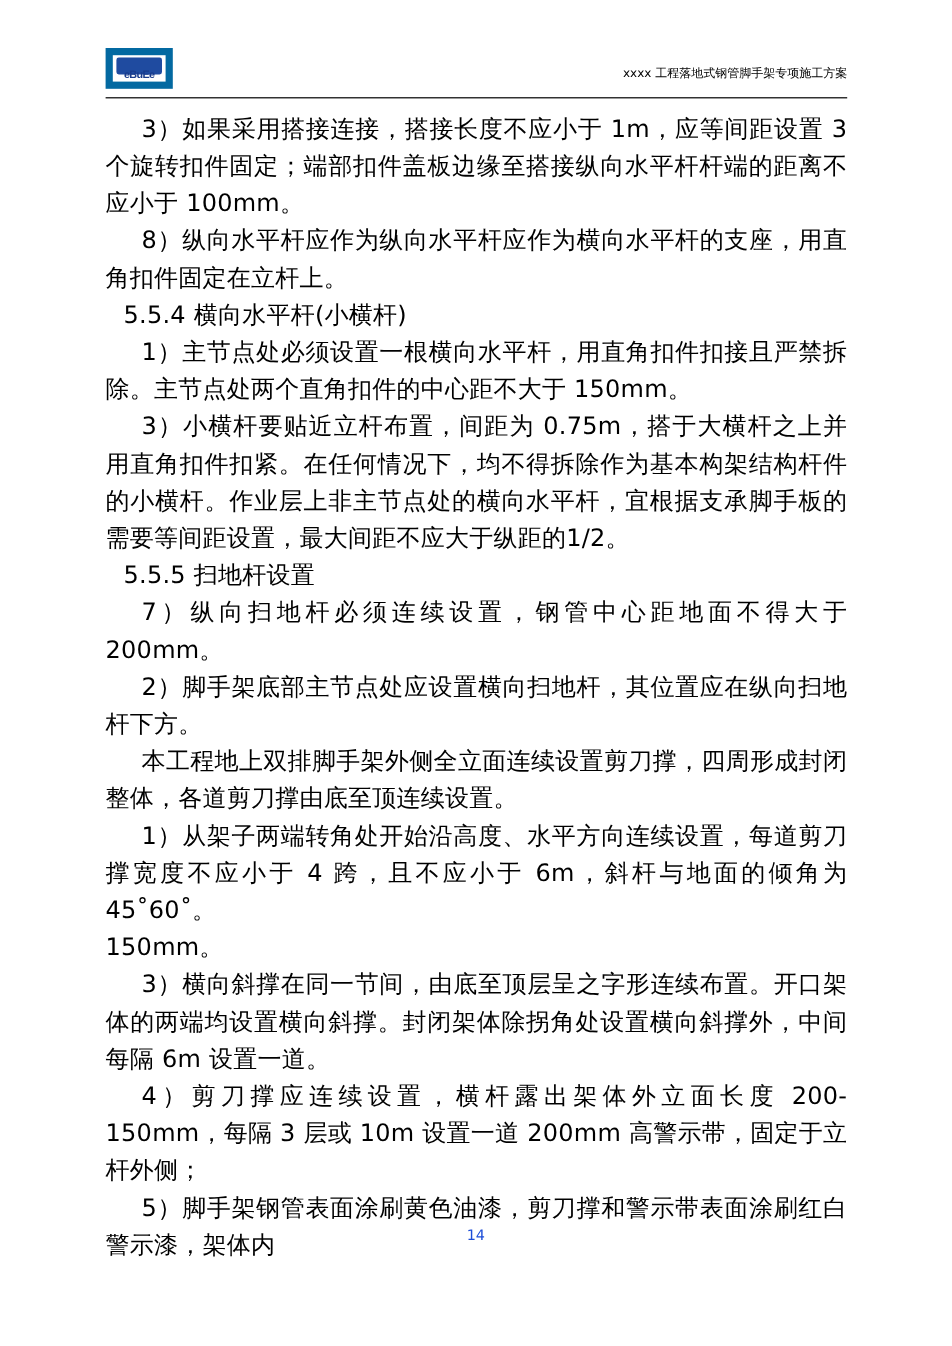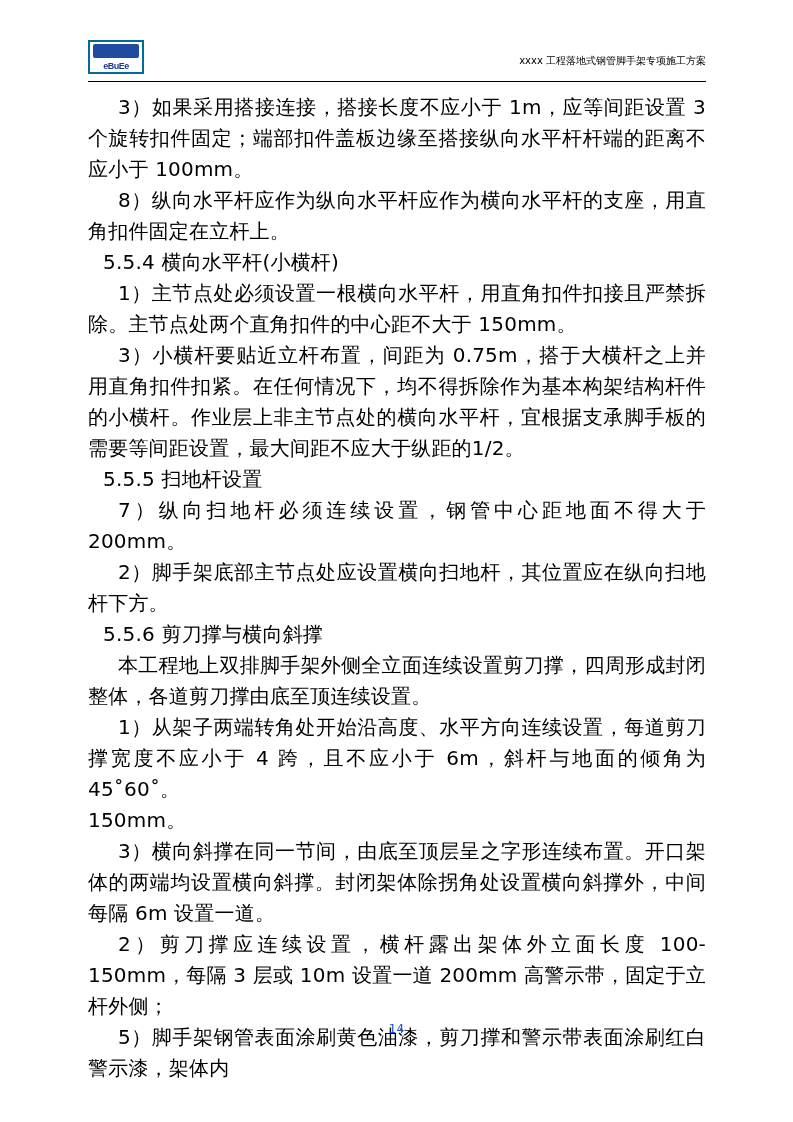--- a/index.html
+++ b/index.html
@@ -28,21 +28,21 @@
     left: 88px;
     width: 618px;
     height: 40px;
   }
   .logo {
     position: absolute;
     left: 0;
     top: 0;
     width: 56px;
     height: 34px;
-    border: 2px solid #0369a1;
+    border: 6px solid #0369a1;
     background: #ffffff;
     box-sizing: border-box;
   }
   .logo-inner {
     position: absolute;
     left: 3px;
     top: 2px;
     right: 3px;
     height: 14px;
     background: #1f4ba0;
@@ -130,24 +130,23 @@
 
   <div class="content">
     <p class="indent">3）如果采用搭接连接，搭接长度不应小于 1m，应等间距设置 3 个旋转扣件固定；端部扣件盖板边缘至搭接纵向水平杆杆端的距离不应小于 100mm。</p>
     <p class="indent">8）纵向水平杆应作为纵向水平杆应作为横向水平杆的支座，用直角扣件固定在立杆上。</p>
     <p class="heading">5.5.4 横向水平杆(小横杆)</p>
     <p class="indent">1）主节点处必须设置一根横向水平杆，用直角扣件扣接且严禁拆除。主节点处两个直角扣件的中心距不大于 150mm。</p>
     <p class="indent">3）小横杆要贴近立杆布置，间距为 0.75m，搭于大横杆之上并用直角扣件扣紧。在任何情况下，均不得拆除作为基本构架结构杆件的小横杆。作业层上非主节点处的横向水平杆，宜根据支承脚手板的需要等间距设置，最大间距不应大于纵距的1/2。</p>
     <p class="heading">5.5.5 扫地杆设置</p>
     <p class="indent">7）纵向扫地杆必须连续设置，钢管中心距地面不得大于 200mm。</p>
     <p class="indent">2）脚手架底部主节点处应设置横向扫地杆，其位置应在纵向扫地杆下方。</p>
-    <p class="heading">5.5.6 剪刀撑与横向斜撑</p>
     <p class="indent">本工程地上双排脚手架外侧全立面连续设置剪刀撑，四周形成封闭整体，各道剪刀撑由底至顶连续设置。</p>
     <p class="indent">1）从架子两端转角处开始沿高度、水平方向连续设置，每道剪刀撑宽度不应小于 4 跨，且不应小于 6m，斜杆与地面的倾角为 45˚60˚。</p>
     <p class="noindent">150mm。</p>
     <p class="indent">3）横向斜撑在同一节间，由底至顶层呈之字形连续布置。开口架体的两端均设置横向斜撑。封闭架体除拐角处设置横向斜撑外，中间每隔 6m 设置一道。</p>
-    <p class="indent">2）剪刀撑应连续设置，横杆露出架体外立面长度 100-150mm，每隔 3 层或 10m 设置一道 200mm 高警示带，固定于立杆外侧；</p>
+    <p class="indent">4）剪刀撑应连续设置，横杆露出架体外立面长度 200-150mm，每隔 3 层或 10m 设置一道 200mm 高警示带，固定于立杆外侧；</p>
     <p class="indent">5）脚手架钢管表面涂刷黄色油漆，剪刀撑和警示带表面涂刷红白警示漆，架体内</p>
   </div>
 
   <div class="footer">14</div>
 
 </div>
 
 </body></html>

